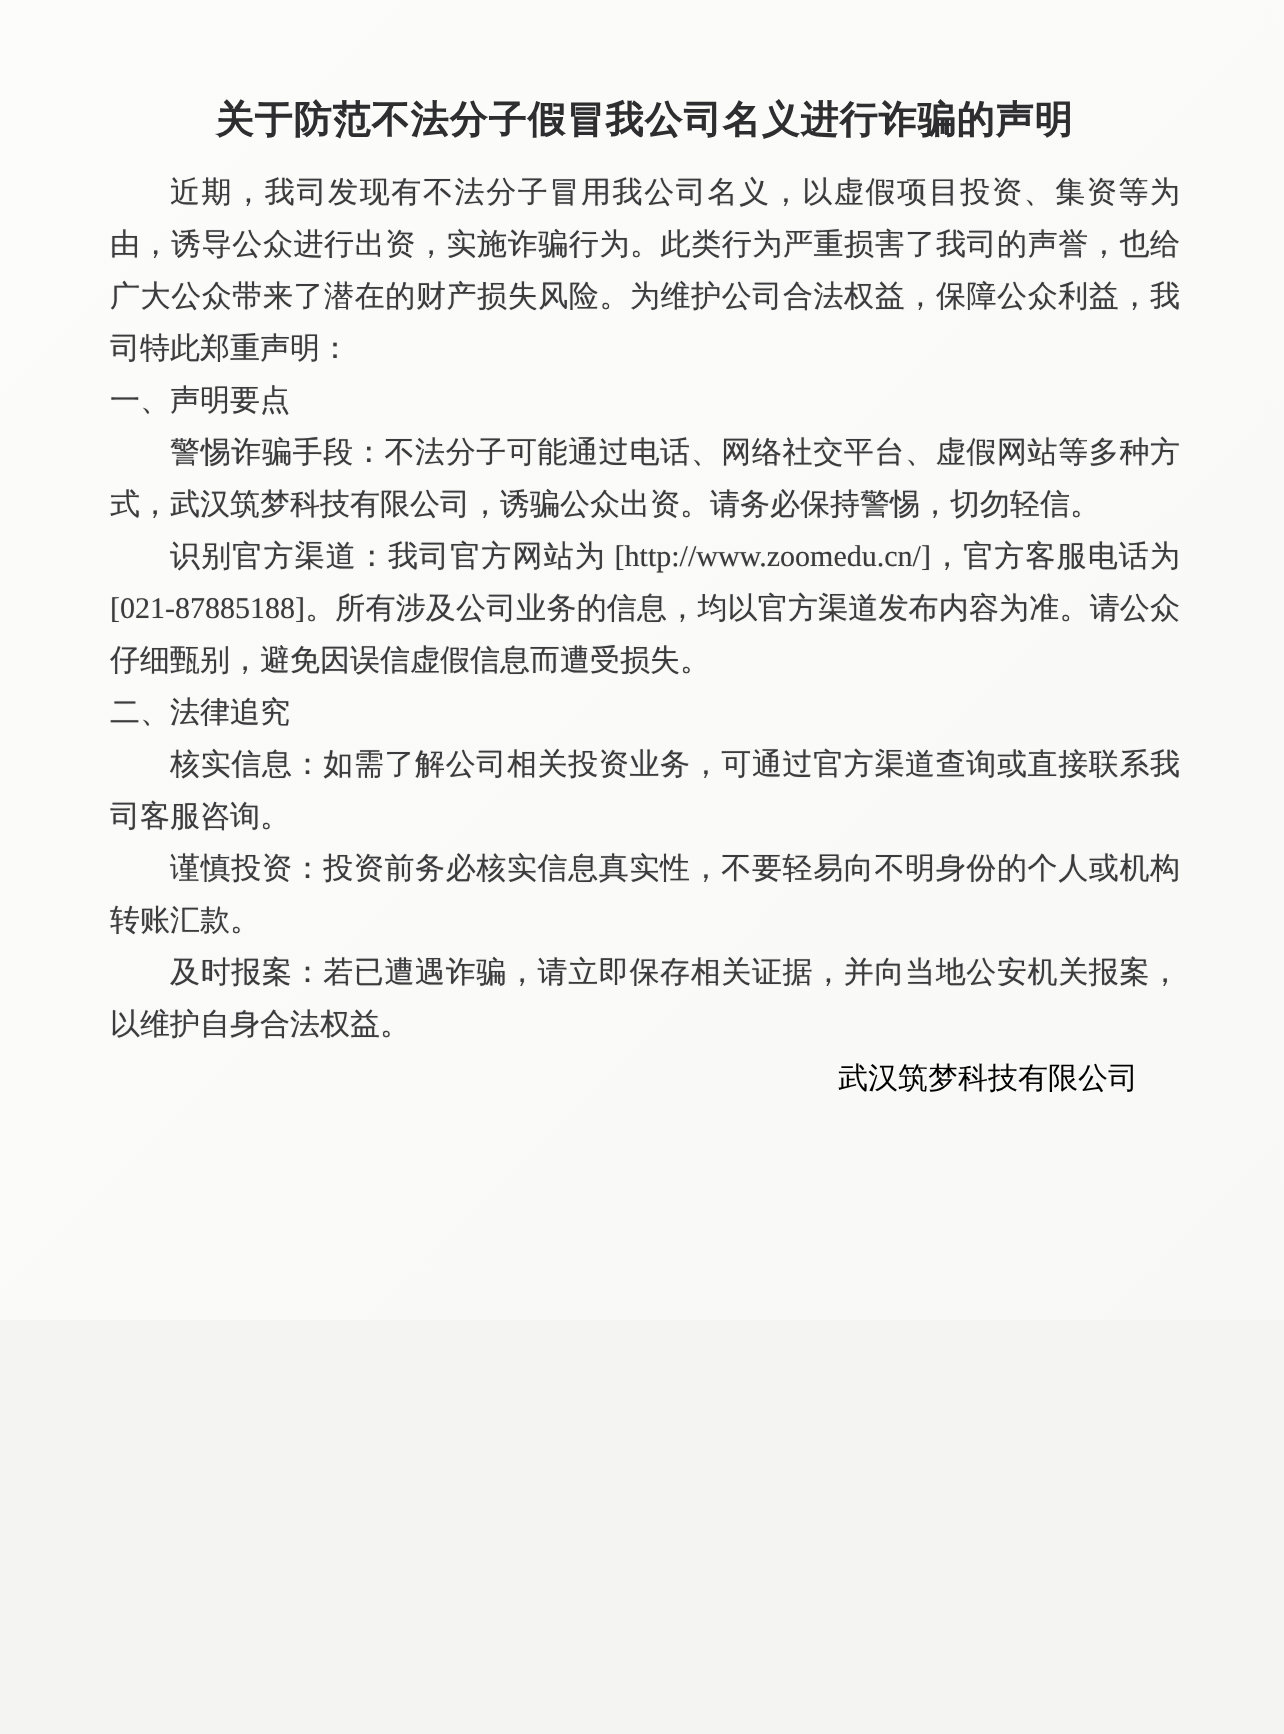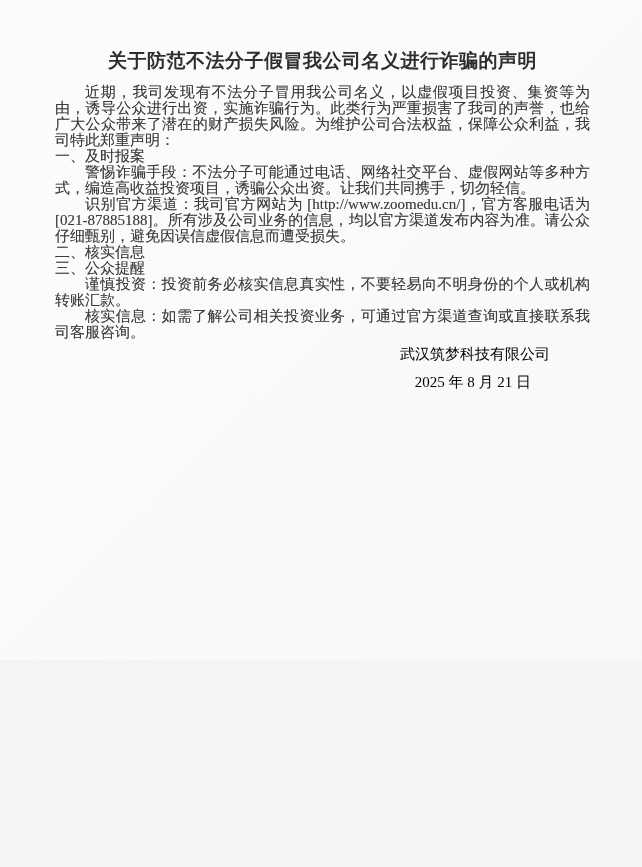--- a/index.html
+++ b/index.html
@@ -20,29 +20,29 @@
     margin: 0 0 9px 0;
     font-size: 19px;
     font-weight: bold;
     line-height: 28px;
     text-align: center;
     color: #2e2e30;
     letter-spacing: 0.5px;
   }
   .doc-body {
     font-size: 15px;
-    line-height: 16px;
+    line-height: 26px;
     color: #3b3b3d;
     text-align: justify;
     text-shadow: 0 0 0.5px rgba(70,70,75,0.45);
   }
   .para { margin: 0; text-indent: 2em; }
   .sec-heading { margin: 0; font-weight: normal; font-size: 15px; text-indent: 0; }
   .signature { text-align: right; line-height: 28px; font-size: 15px; }
-  .sig-company { display: block; margin-right: 40px; font-family: Liberation Serif, serif; }
+  .sig-company { display: block; margin-right: 21px; font-family: Liberation Serif, serif; }
   .sig-date { display: block; margin-right: 59px; }
   .seal {
     position: absolute;
     left: 416px; top: 708px;
     width: 164px; height: 164px;
     transform: rotate(14deg);
     mix-blend-mode: multiply;
     opacity: 0.88;
     filter: blur(0.3px);
     pointer-events: none;
@@ -60,34 +60,33 @@
 </head>
 <body>
 
 <div class="page">
 
   <h1 class="doc-title">关于防范不法分子假冒我公司名义进行诈骗的声明</h1>
 
   <div class="doc-body">
     <p class="para">近期，我司发现有不法分子冒用我公司名义，以虚假项目投资、集资等为由，诱导公众进行出资，实施诈骗行为。此类行为严重损害了我司的声誉，也给广大公众带来了潜在的财产损失风险。为维护公司合法权益，保障公众利益，我司特此郑重声明：</p>
 
-    <p class="sec-heading">一、及时报案</p>
-    <p class="para">警惕诈骗手段：不法分子可能通过电话、网络社交平台、虚假网站等多种方式，编造高收益投资项目，诱骗公众出资。让我们共同携手，切勿轻信。</p>
+    <p class="sec-heading">一、声明要点</p>
+    <p class="para">警惕诈骗手段：不法分子可能通过电话、网络社交平台、虚假网站等多种方式，武汉筑梦科技有限公司，诱骗公众出资。请务必保持警惕，切勿轻信。</p>
     <p class="para">识别官方渠道：我司官方网站为 [http://www.zoomedu.cn/]，官方客服电话为 [021-87885188]。所有涉及公司业务的信息，均以官方渠道发布内容为准。请公众仔细甄别，避免因误信虚假信息而遭受损失。</p>
 
-    <p class="sec-heading">二、核实信息</p>
+    <p class="sec-heading">二、法律追究</p>
 
-    <p class="sec-heading">三、公众提醒</p>
+    <p class="para">核实信息：如需了解公司相关投资业务，可通过官方渠道查询或直接联系我司客服咨询。</p>
     <p class="para">谨慎投资：投资前务必核实信息真实性，不要轻易向不明身份的个人或机构转账汇款。</p>
-    <p class="para">核实信息：如需了解公司相关投资业务，可通过官方渠道查询或直接联系我司客服咨询。</p>
+    <p class="para">及时报案：若已遭遇诈骗，请立即保存相关证据，并向当地公安机关报案，以维护自身合法权益。</p>
   </div>
 
   <div class="signature">
     <span class="sig-company">武汉筑梦科技有限公司</span>
-    <span class="sig-date">2025 年 8 月 21 日</span>
   </div>
 
   <div class="seal">
     <svg viewBox="-82 -82 164 164" xmlns="http://www.w3.org/2000/svg" style="color: rgb(203, 53, 38);">
       <circle class="seal-ring" cx="0" cy="0" r="67"></circle>
       <polygon class="seal-star" points="0,-18 4.47,-6.15 17.12,-5.56 7.23,2.35 10.58,14.56 0,7.6 -10.58,14.56 -7.23,2.35 -17.12,-5.56 -4.47,-6.15"></polygon>
       <g id="seal-arc-chars">
           <text class="seal-char" text-anchor="middle" transform="rotate(-126) translate(0,-51)">武</text>
           <text class="seal-char" text-anchor="middle" transform="rotate(-98) translate(0,-51)">汉</text>
           <text class="seal-char" text-anchor="middle" transform="rotate(-70) translate(0,-51)">筑</text>

